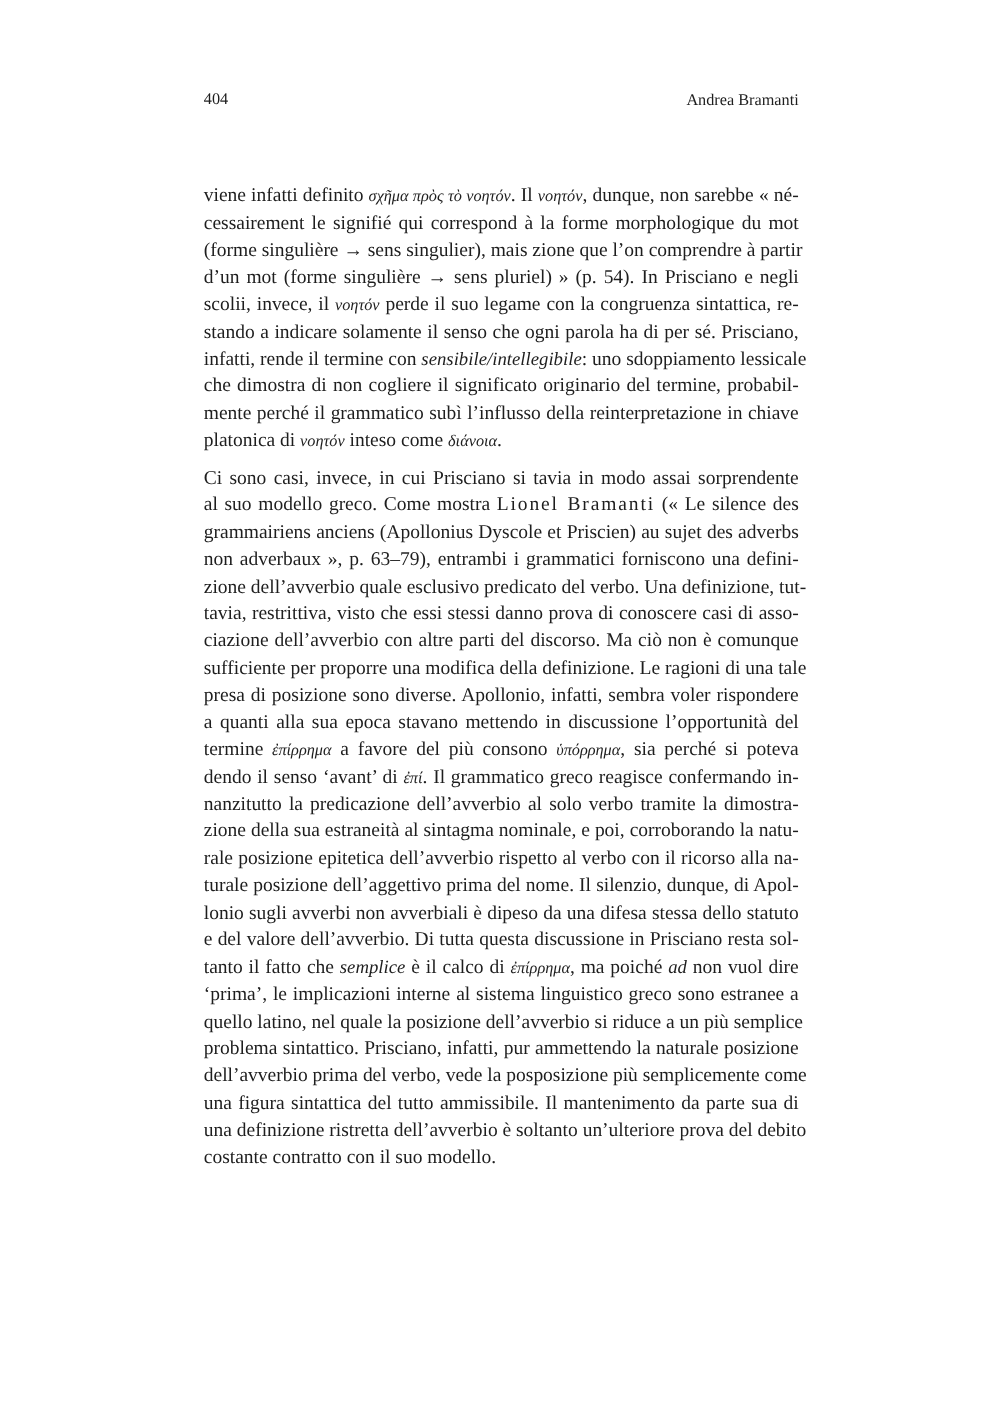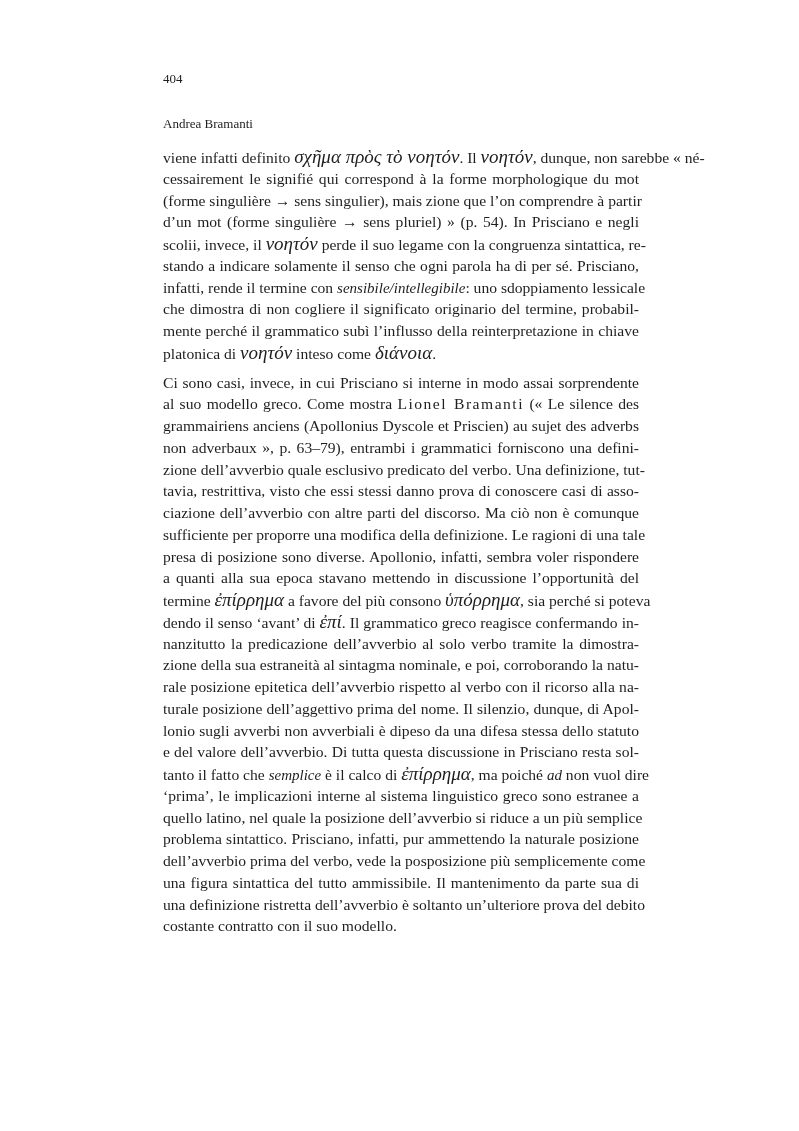--- a/index.html
+++ b/index.html
@@ -1,27 +1,27 @@
 <!DOCTYPE html>
 <html><head>
   <meta charset="utf-8">
   <style>
     html, body { margin: 0; padding: 0; background: #ffffff; }
     body { width: 799px; height: 1131px; position: relative; overflow: hidden;
       font-family: "Liberation Serif", "DejaVu Serif", serif; color: #1e1e1e; }
     .header { position: absolute; top: 71px; left: 163px; width: 476px; height: 20px; font-size: 13px; text-decoration: underline; }
     .page-num { position: absolute; left: 0; top: 0; }
-    .running-head { position: absolute; left: 0; right: 0; top: 1px; text-align: left; margin-top: 44px; }
+    .running-head { position: absolute; left: 0; right: 0; top: 1px; text-align: right; }
     .body { position: absolute; left: 163px; top: 146px; width: 476px; font-size: 15.6px; }
     .para { margin: 0; }
     .para + .para { margin-top: 8px; }
     .line { display: block; height: 21.75px; line-height: 21.75px; white-space: nowrap;
       text-align: justify; text-align-last: justify; }
     .line.last { text-align-last: left; }
-    .gk { font-style: italic; font-size: 19px; }
+    .gk { font-style: italic; font-size: 13px; }
     .it { font-style: italic; font-size: 15px; }
     .spaced { letter-spacing: 1.5px; }
   </style>
 </head>
 <body>
 
 <div class="header">
   <span class="page-num">404</span>
   <div class="running-head">Andrea Bramanti</div>
 </div>
@@ -33,21 +33,21 @@
       <span class="line">(forme singulière → sens singulier), mais zione que l’on comprendre à partir</span>
       <span class="line">d’un mot (forme singulière → sens pluriel) » (p. 54). In Prisciano e negli</span>
       <span class="line">scolii, invece, il <span class="gk">νοητόν</span> perde il suo legame con la congruenza sintattica, re-</span>
       <span class="line">stando a indicare solamente il senso che ogni parola ha di per sé. Prisciano,</span>
       <span class="line">infatti, rende il termine con <span class="it">sensibile/intellegibile</span>: uno sdoppiamento lessicale</span>
       <span class="line">che dimostra di non cogliere il significato originario del termine, probabil-</span>
       <span class="line">mente perché il grammatico subì l’influsso della reinterpretazione in chiave</span>
       <span class="line last">platonica di <span class="gk">νοητόν</span> inteso come <span class="gk">διάνοια</span>.</span>
     </div>
     <div class="para">
-      <span class="line">Ci sono casi, invece, in cui Prisciano si interne in modo assai sorprendente</span>
+      <span class="line">Ci sono casi, invece, in cui Prisciano si tavia in modo assai sorprendente</span>
       <span class="line">al suo modello greco. Come mostra <span class="spaced">Lionel Bramanti</span> (« Le silence des</span>
       <span class="line">grammairiens anciens (Apollonius Dyscole et Priscien) au sujet des adverbs</span>
       <span class="line">non adverbaux », p. 63–79), entrambi i grammatici forniscono una defini-</span>
       <span class="line">zione dell’avverbio quale esclusivo predicato del verbo. Una definizione, tut-</span>
       <span class="line">tavia, restrittiva, visto che essi stessi danno prova di conoscere casi di asso-</span>
       <span class="line">ciazione dell’avverbio con altre parti del discorso. Ma ciò non è comunque</span>
       <span class="line">sufficiente per proporre una modifica della definizione. Le ragioni di una tale</span>
       <span class="line">presa di posizione sono diverse. Apollonio, infatti, sembra voler rispondere</span>
       <span class="line">a quanti alla sua epoca stavano mettendo in discussione l’opportunità del</span>
       <span class="line">termine <span class="gk">ἐπίρρημα</span> a favore del più consono <span class="gk">ὑπόρρημα</span>, sia perché si poteva</span>

